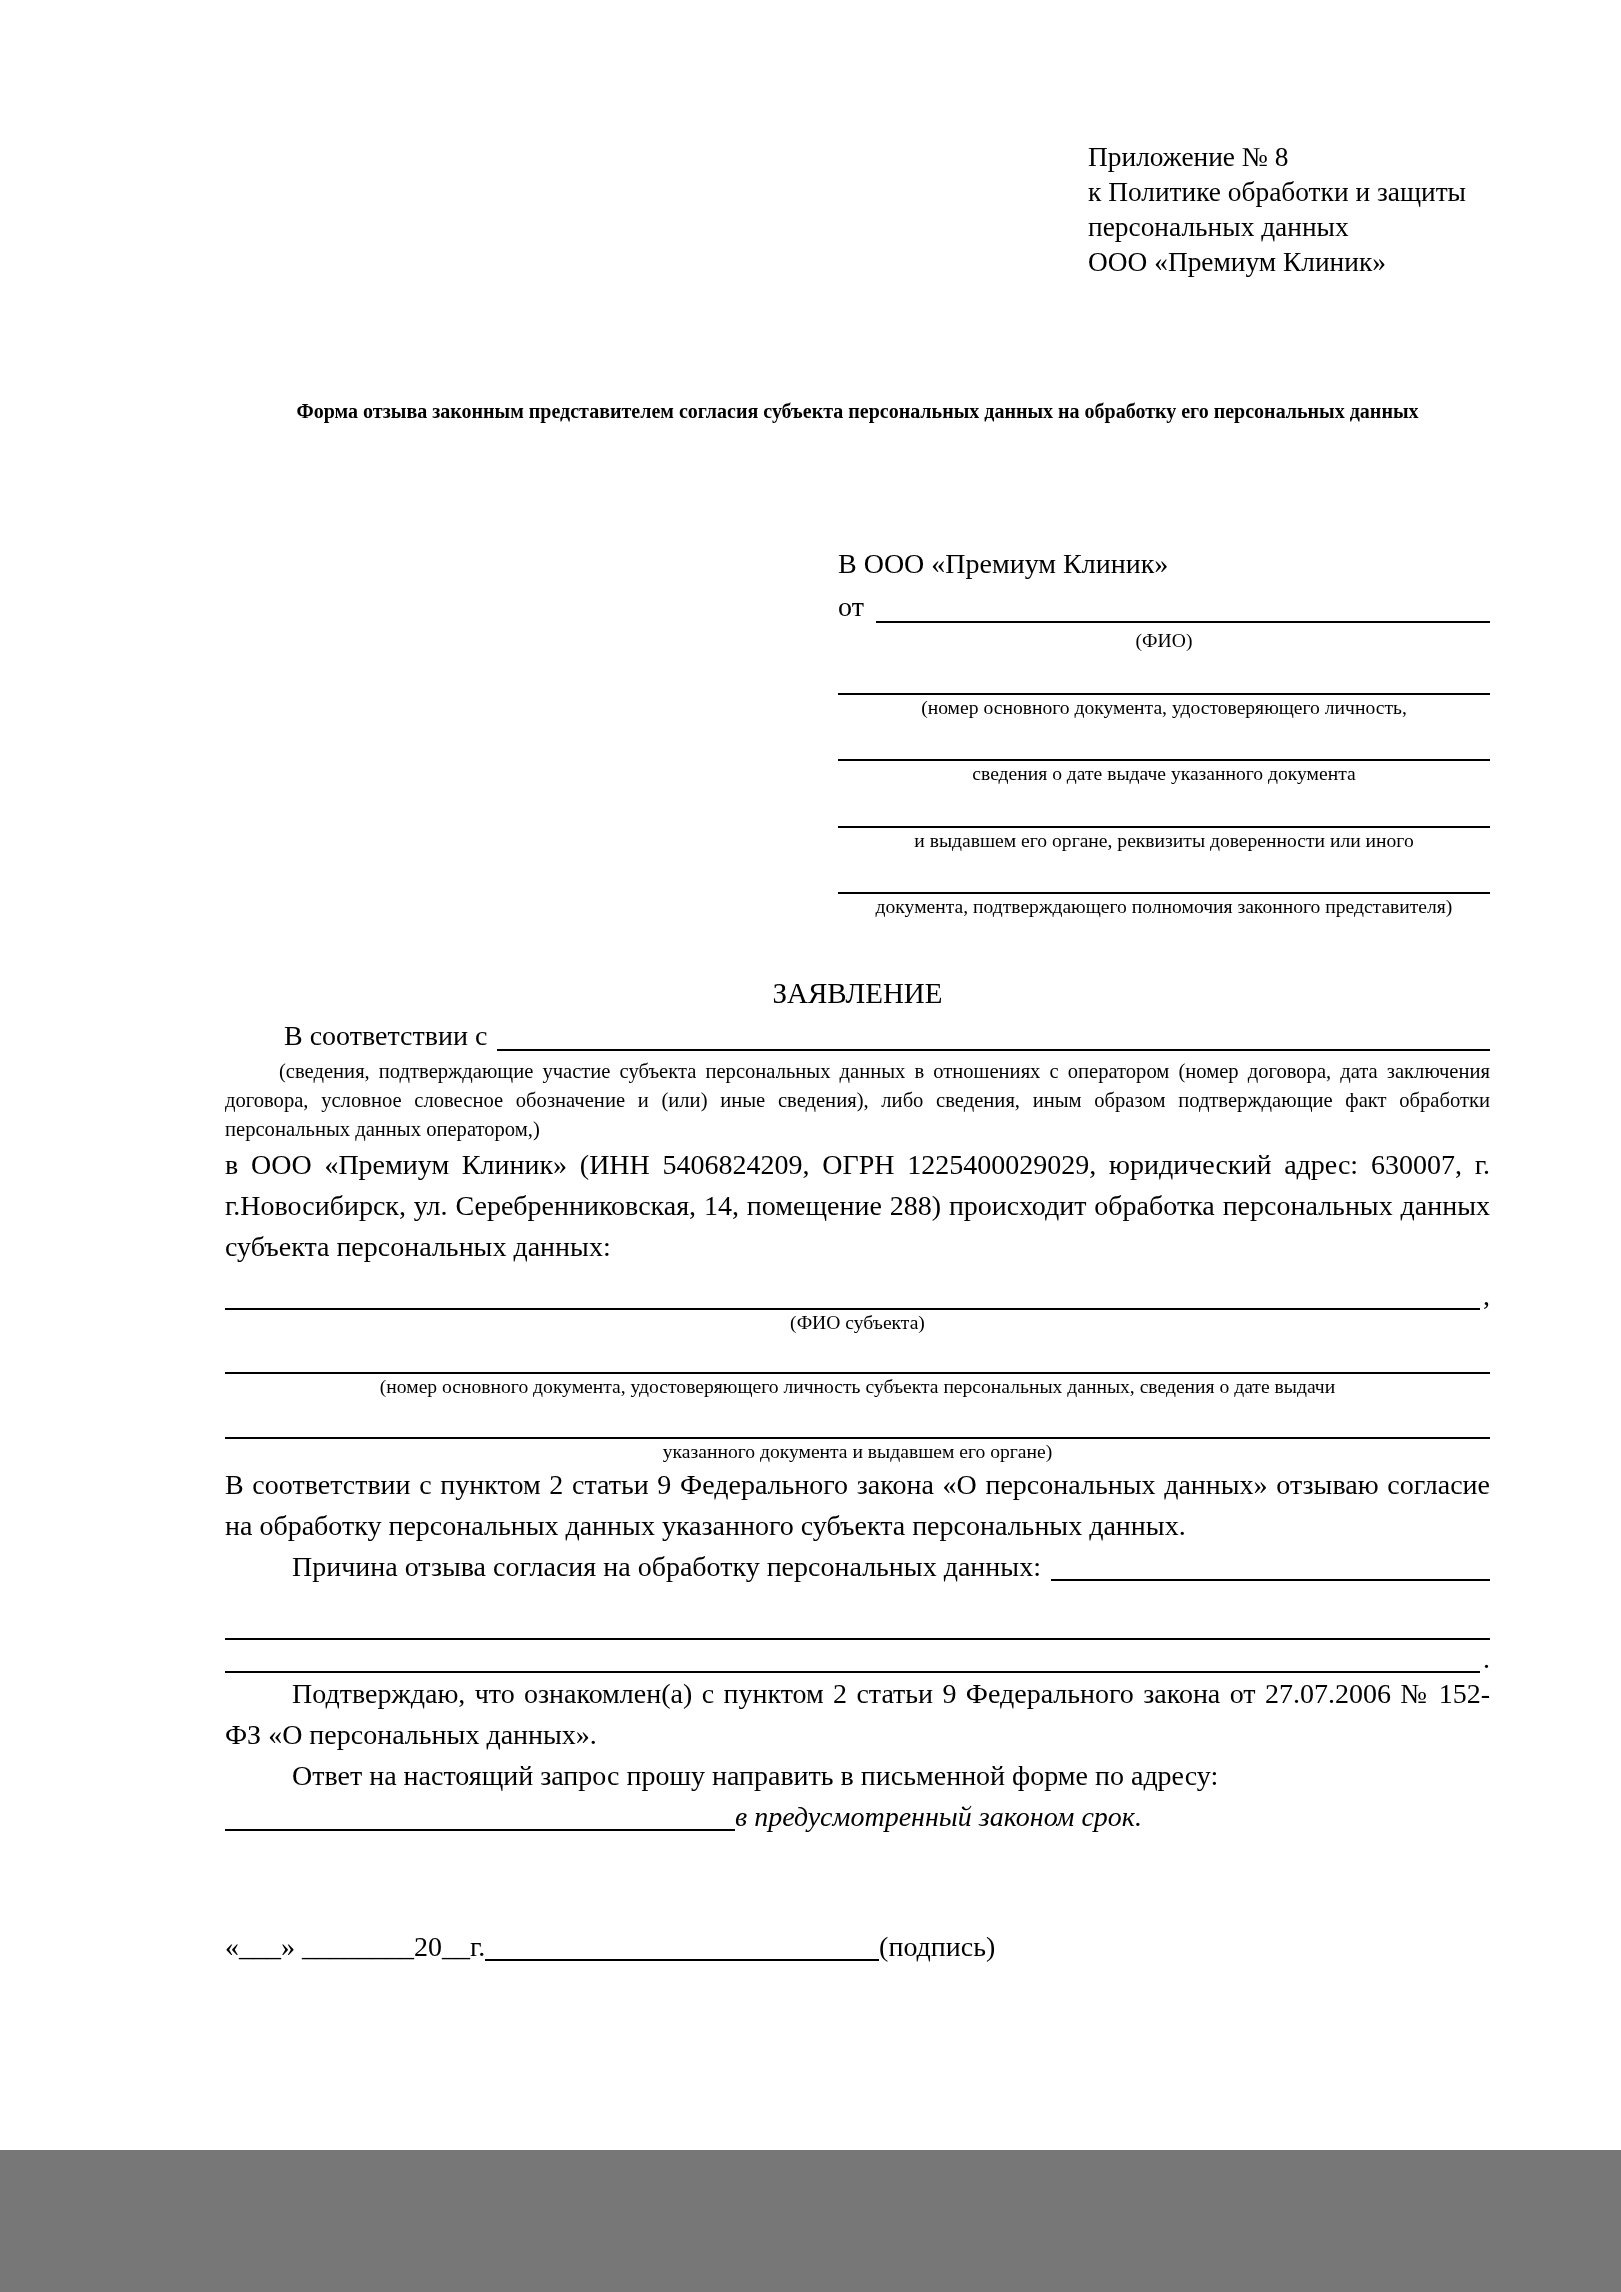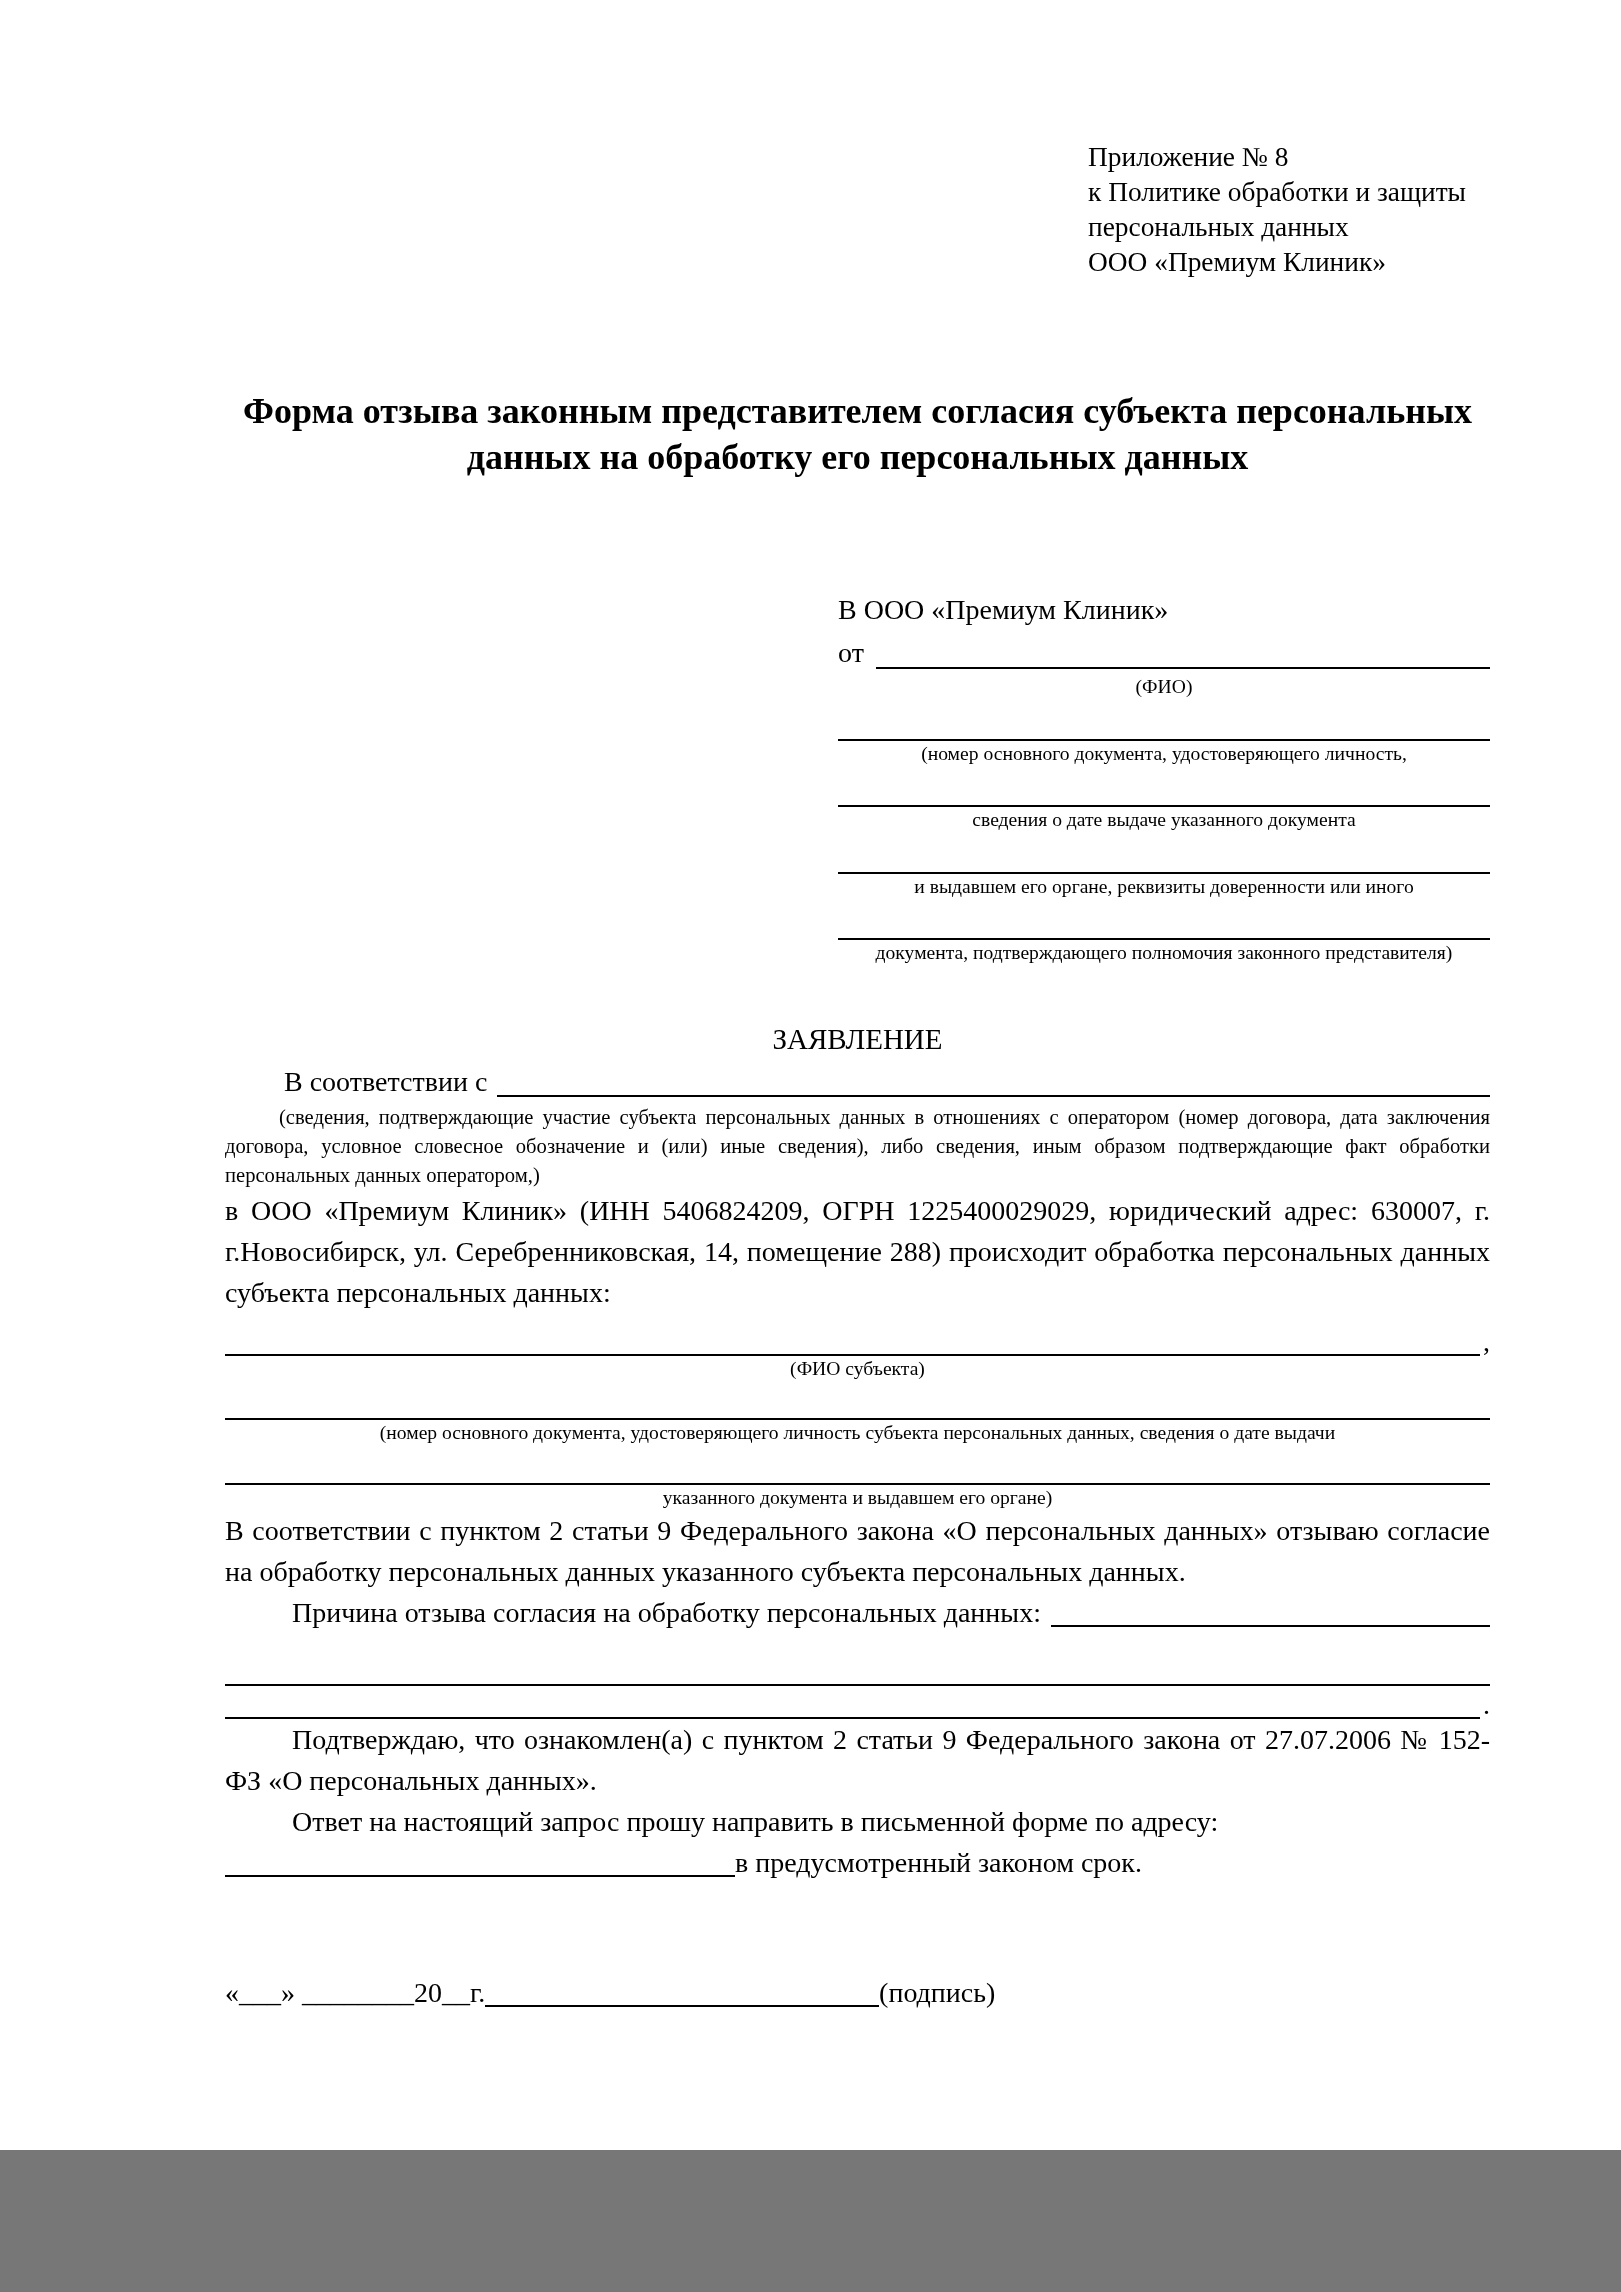--- a/index.html
+++ b/index.html
@@ -13,21 +13,21 @@
     color:#000;
     overflow:hidden;
   }
 
   
   .header-block { margin-left:863px; font-size:27.4px; line-height:35px; }
 
   
   .doc-title {
     margin-top:108px;
-    font-size:36px; font-weight:bold;
+    font-size:20px; font-weight:bold;
     text-align:center; line-height:46px;
   }
 
   
   .addressee { margin-top:108px; margin-left:613px; font-size:28px; }
   .addr-to   { line-height:43px; }
   .from-row  { display:flex; }
   .from-row .label { line-height:43px; padding-right:11.8px;text-align:center; }
   .line  { border-bottom:2px solid #000; flex:1 1 auto; }
   .from-row .line { margin-bottom:4.9px; }
@@ -50,21 +50,21 @@
   .h38 { height:37px; }
   .h52 { height:51px; }
   .h34 { height:33px; }
 
   .reason-row { display:flex; font-size:28px; }
   .reason-row .label { line-height:41px; padding-left:67px; padding-right:9.8px; white-space:nowrap; }
   .reason-row .line { margin-bottom:5.9px; }
 
   .tail-row { display:flex; font-size:28px; }
   .tail-row .line { flex:0 0 510px; margin-bottom:5.9px; }
-  .tail-row .text { line-height:41px; }
+  .tail-row .text { line-height:41px;font-style:italic; }
 
   .footer-row { display:flex; align-items:flex-end; margin-top:90px; font-size:28px; }
   .footer-row .date { line-height:39px; }
   .sig-group { display:flex; align-items:flex-end; width:510px; }
   .sig-group .line { margin-bottom:4.9px; }
   .sig-group .caption { line-height:39px; }
 </style>
 </head>
 <body>
 

